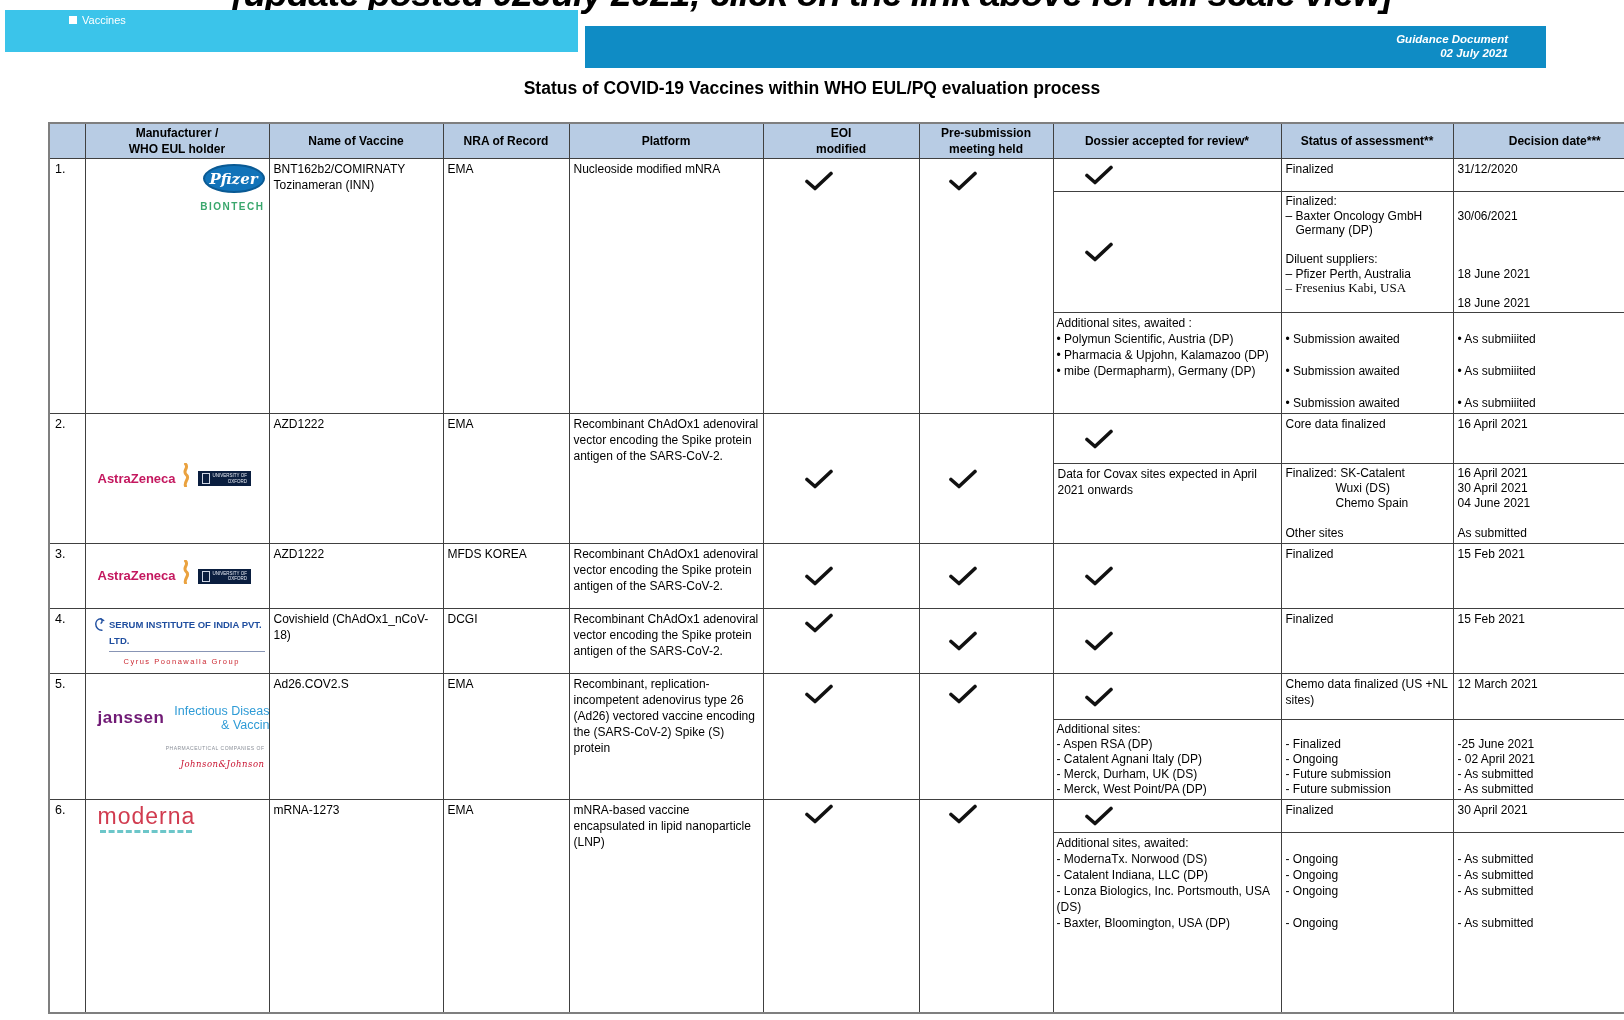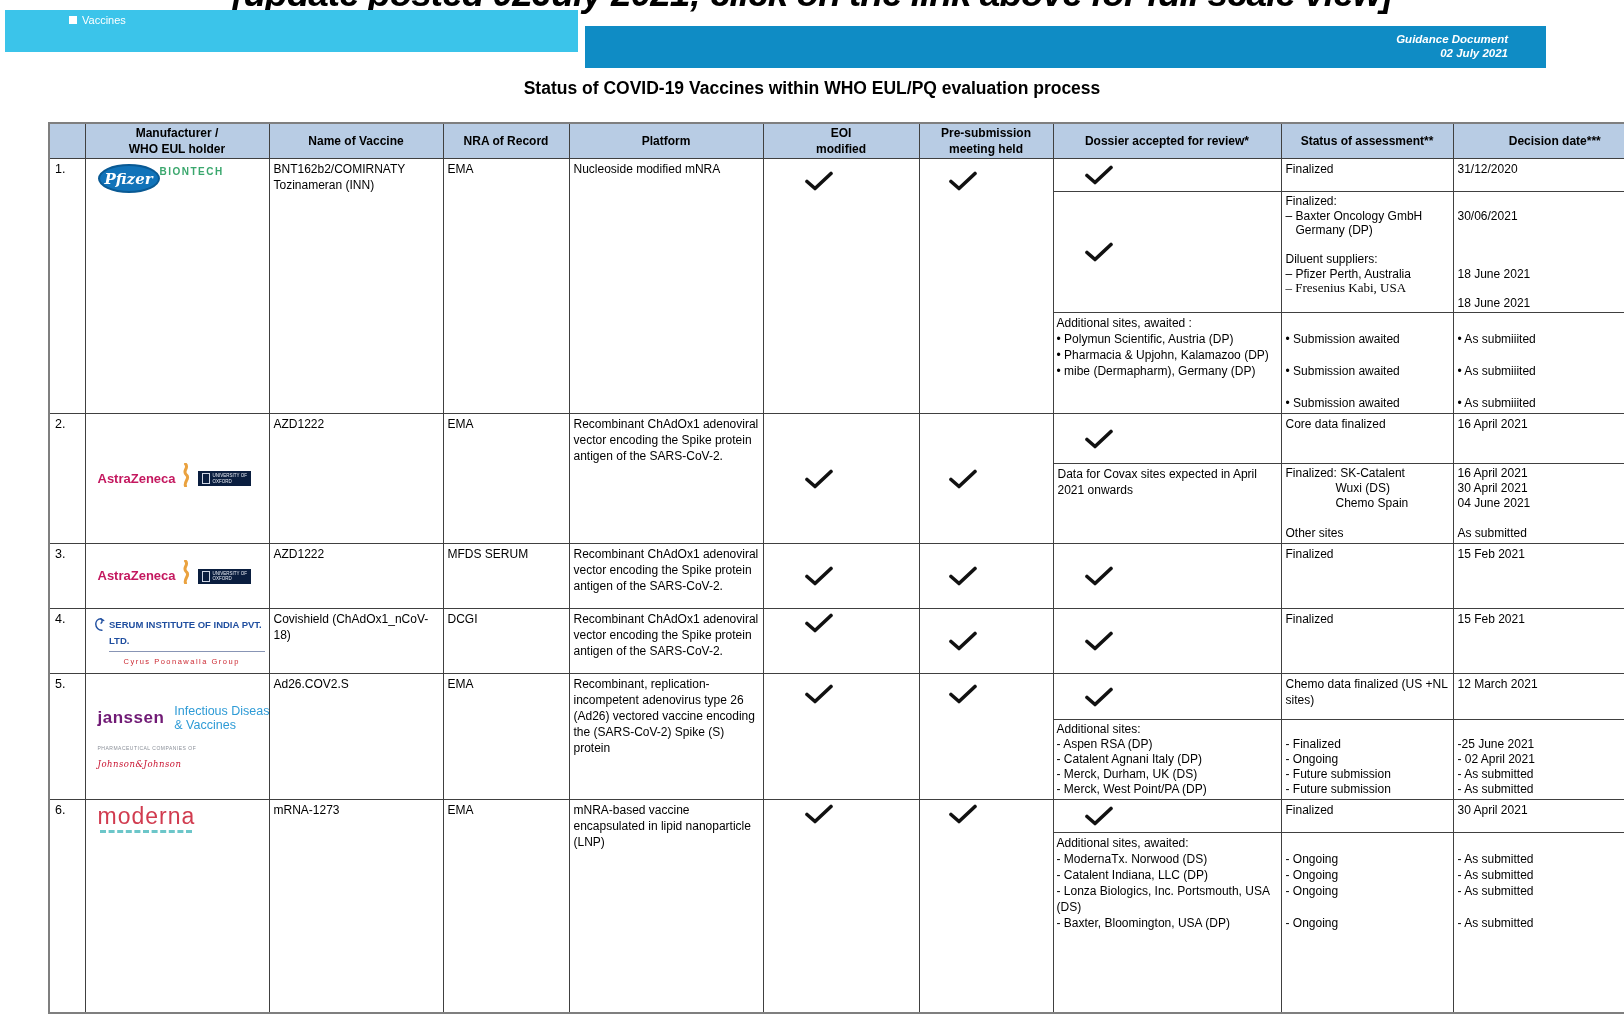--- a/index.html
+++ b/index.html
@@ -25,41 +25,41 @@
   .title { position:absolute; top:78px; left:0; width:100%; text-align:center;
            font-size:17.5px; font-weight:bold; }
 
   
   table.main { position:absolute; top:122px; left:8px; width:1608px; border-collapse:collapse;
                table-layout:fixed; border:2px solid #7f7f7f;margin-left:40px; }
   td, th { border:1px solid #404040; font-size:12px; line-height:16px;
            vertical-align:top; padding:2px 4px; overflow:hidden; }
   th { background:#b8cce4; font-weight:bold; text-align:center; vertical-align:middle; padding:1px 2px; }
   .ml { white-space:pre; }
-  .vm { vertical-align:middle; }
+  .vm { vertical-align:middle;text-align:right; }
   .vt { vertical-align:top; }
   .lh14 { line-height:14.5px; }
   .lh15 { line-height:15px; }
   .num { font-size:12.5px; padding-left:5px; }
   .cell-check { vertical-align:middle; }
   .pad-eoi { padding-left:40px; }
   .pad-pre { padding-left:28px; }
   .pad-dos { padding-left:30px; }
   .pt12 { vertical-align:top; padding-top:12px; }
   .pt10 { vertical-align:top; padding-top:10px; }
   .pt4  { vertical-align:top; padding-top:4px; }
   .serif { font-family:"Liberation Serif", serif; font-size:13px; }
   svg.check { display:block; }
   tr.h30{height:30px} tr.h33{height:33px} tr.h120{height:120px} tr.h100{height:100px}
   tr.h50{height:50px} tr.h80{height:80px} tr.h65{height:65px} tr.h46{height:46px}
   tr.h78{height:78px} tr.h180{height:180px}
 
   
   .mfr { padding-left:12px; }
-  .logo-pfizer { display:flex; align-items:flex-start; margin-top:3px; }
+  .logo-pfizer { display:flex; align-items:flex-end; gap:6px; margin-top:3px;flex-direction:column; }
   .pf-oval { display:inline-flex; align-items:center; justify-content:center; width:62px; height:29px;
              background:#1173b9; border:2px solid #0a5a94; border-radius:50%; color:#fff;
              font-family:"DejaVu Serif", serif; font-style:italic; font-weight:bold; font-size:15px; }
   .bnt { color:#3aa76d; font-weight:bold; font-size:10px; letter-spacing:1.5px; }
 
   .logo-az { display:flex; align-items:center; gap:3px; }
   .az-name { color:#c4185f; font-weight:bold; font-size:13px; }
   .az-icon { margin-top:-8px; }
   .ox-box { display:inline-flex; align-items:center; gap:3px; background:#0a1e3f; padding:2px 4px; margin-left:3px; }
   .ox-crest { width:8px; height:11px; border:1px solid #cfd6e4; display:inline-block; }
@@ -267,21 +267,21 @@
                 <path d="M6.5 1 C10.5 5 2.5 8 7.5 12 C11.5 15 4.5 19 6.5 23" fill="none" stroke="#eaa23f" stroke-width="3" stroke-linecap="round"></path>
               </svg>
           <span class="ox-box">
             <span class="ox-crest"></span>
             <span class="ox-text">UNIVERSITY OF
 OXFORD</span>
           </span>
         </div>
       </td>
       <td>AZD1222</td>
-      <td>MFDS SERUM</td>
+      <td>MFDS KOREA</td>
       <td>Recombinant ChAdOx1 adenoviral vector encoding the Spike protein antigen of the SARS-CoV-2.</td>
       <td class="cell-check pad-eoi">
         <svg class="check" width="30" height="20" viewBox="0 0 30 20">
               <path d="M3 10.5 L11 17.5 L27 2.5" fill="none" stroke="#111" stroke-width="3.6" stroke-linecap="round" stroke-linejoin="round"></path>
             </svg>
       </td>
       <td class="cell-check pad-pre">
         <svg class="check" width="30" height="20" viewBox="0 0 30 20">
               <path d="M3 10.5 L11 17.5 L27 2.5" fill="none" stroke="#111" stroke-width="3.6" stroke-linecap="round" stroke-linejoin="round"></path>
             </svg>

